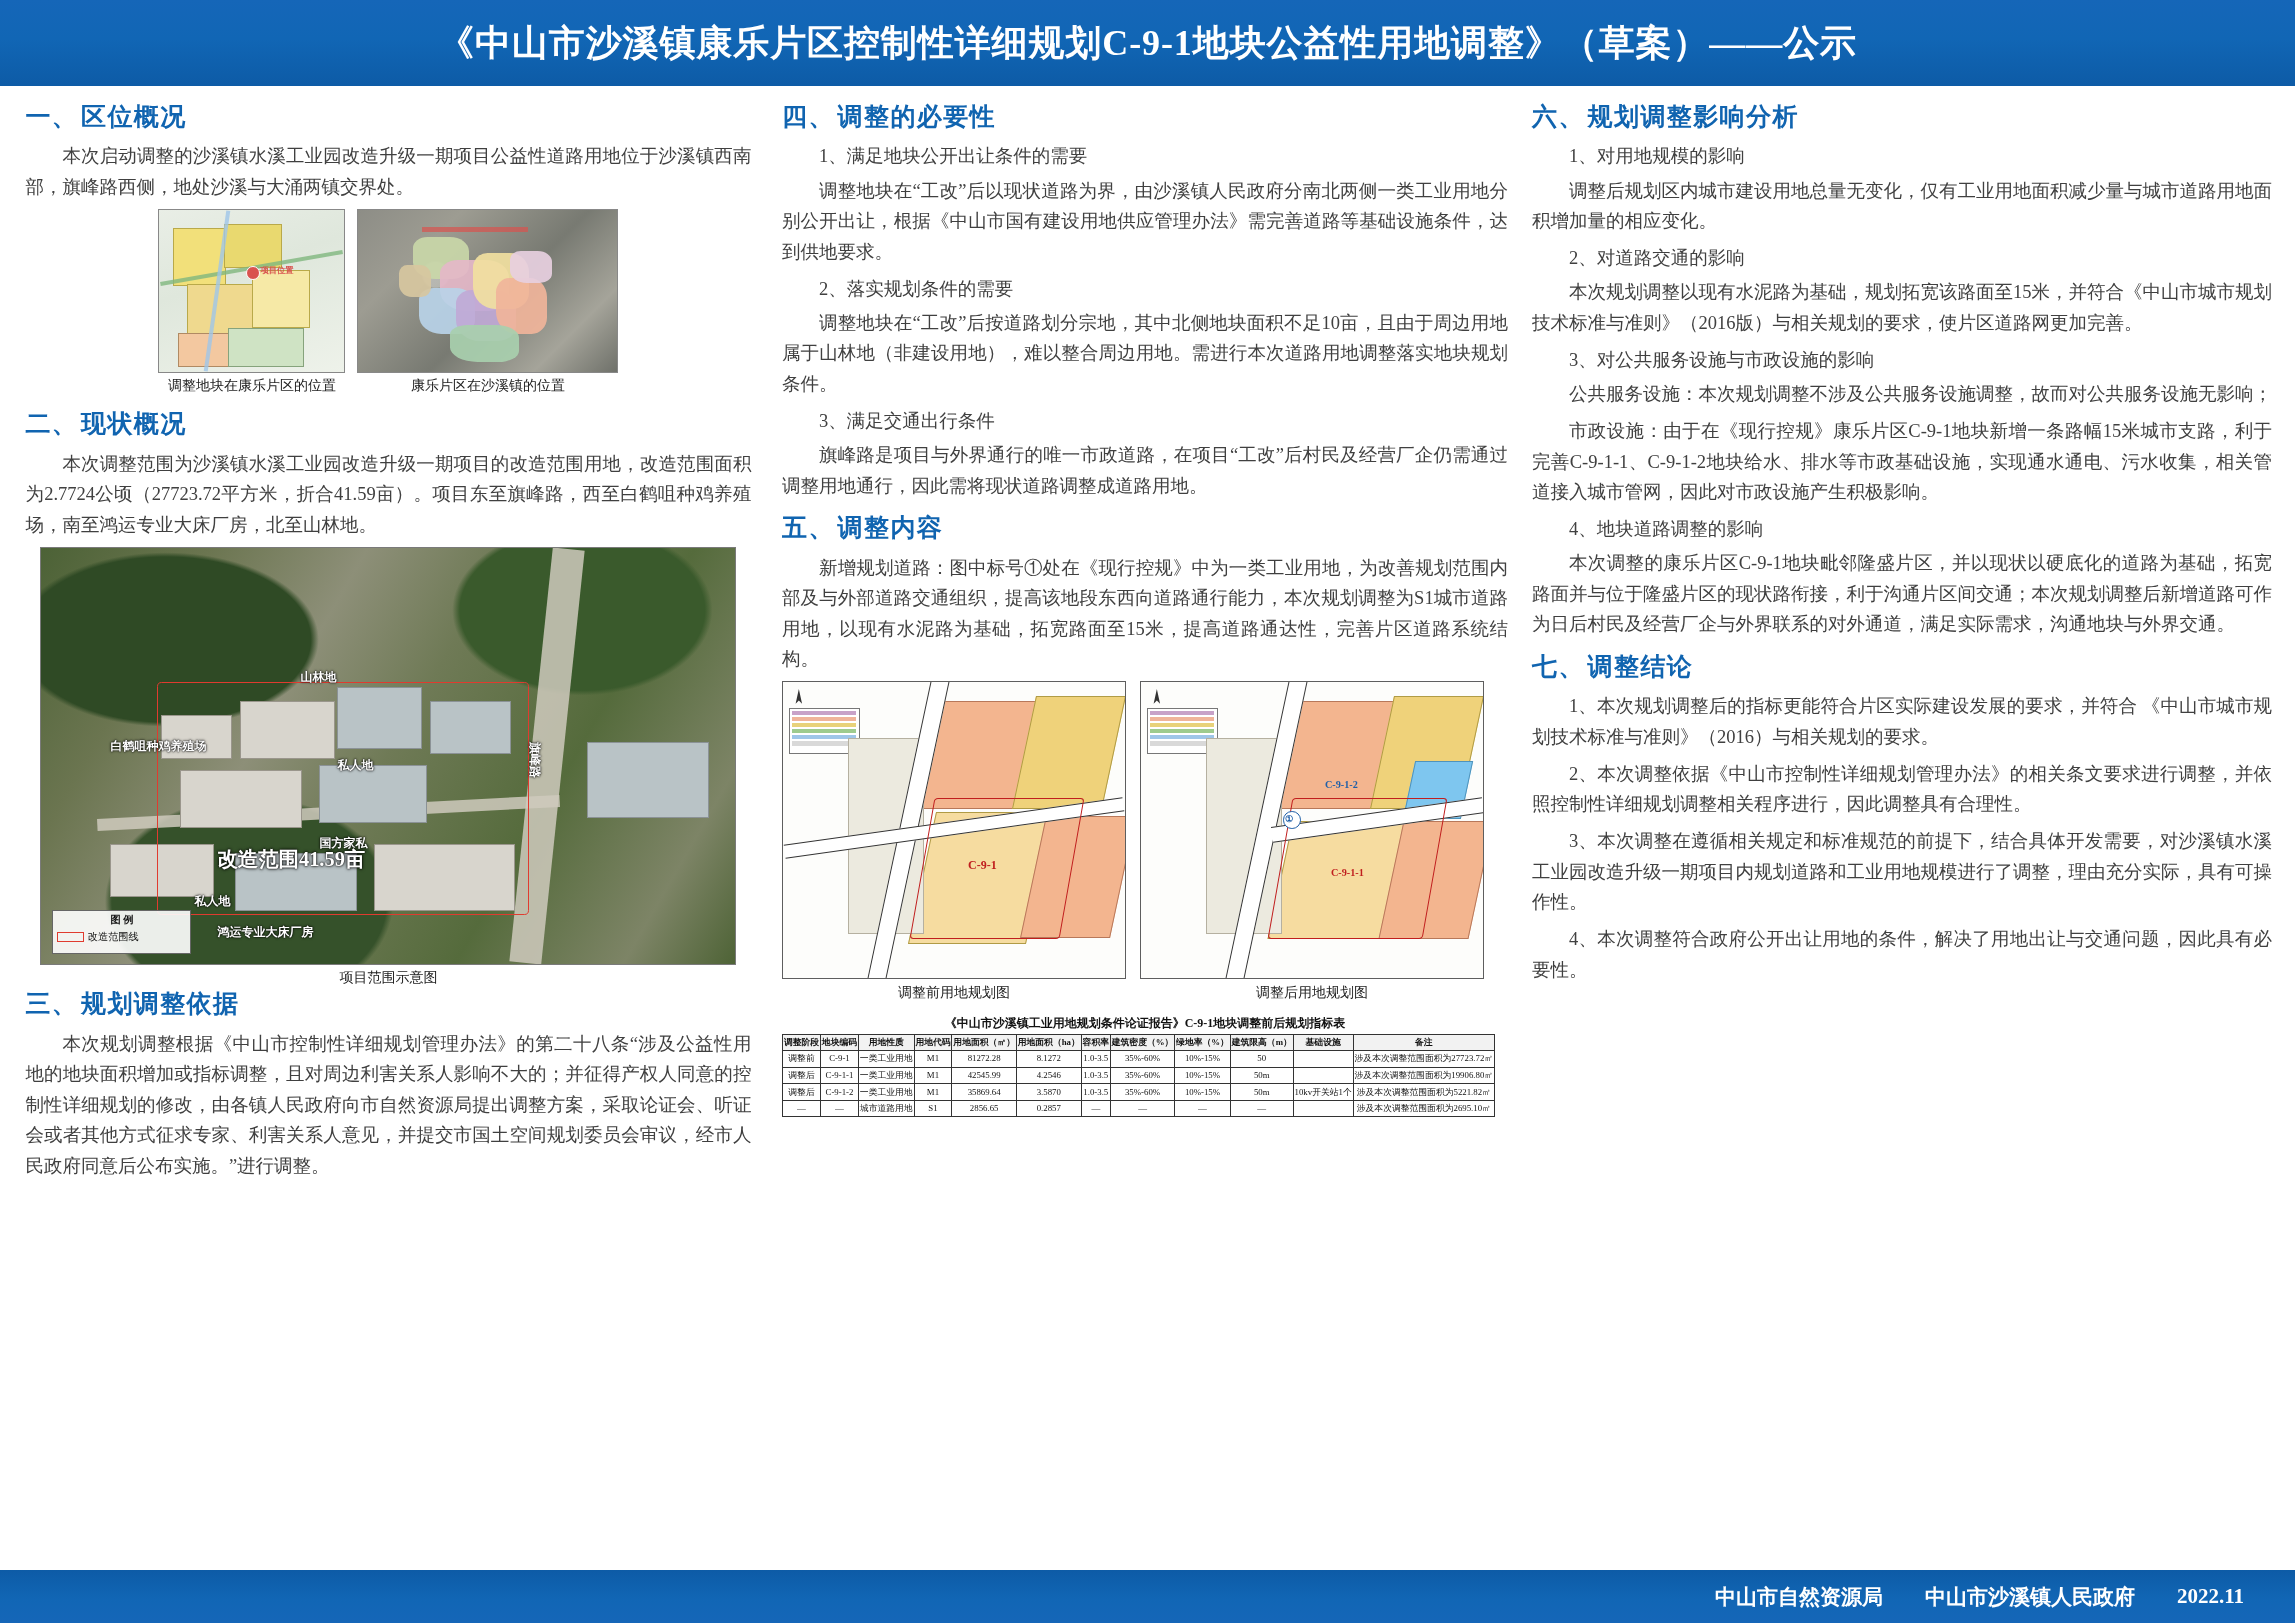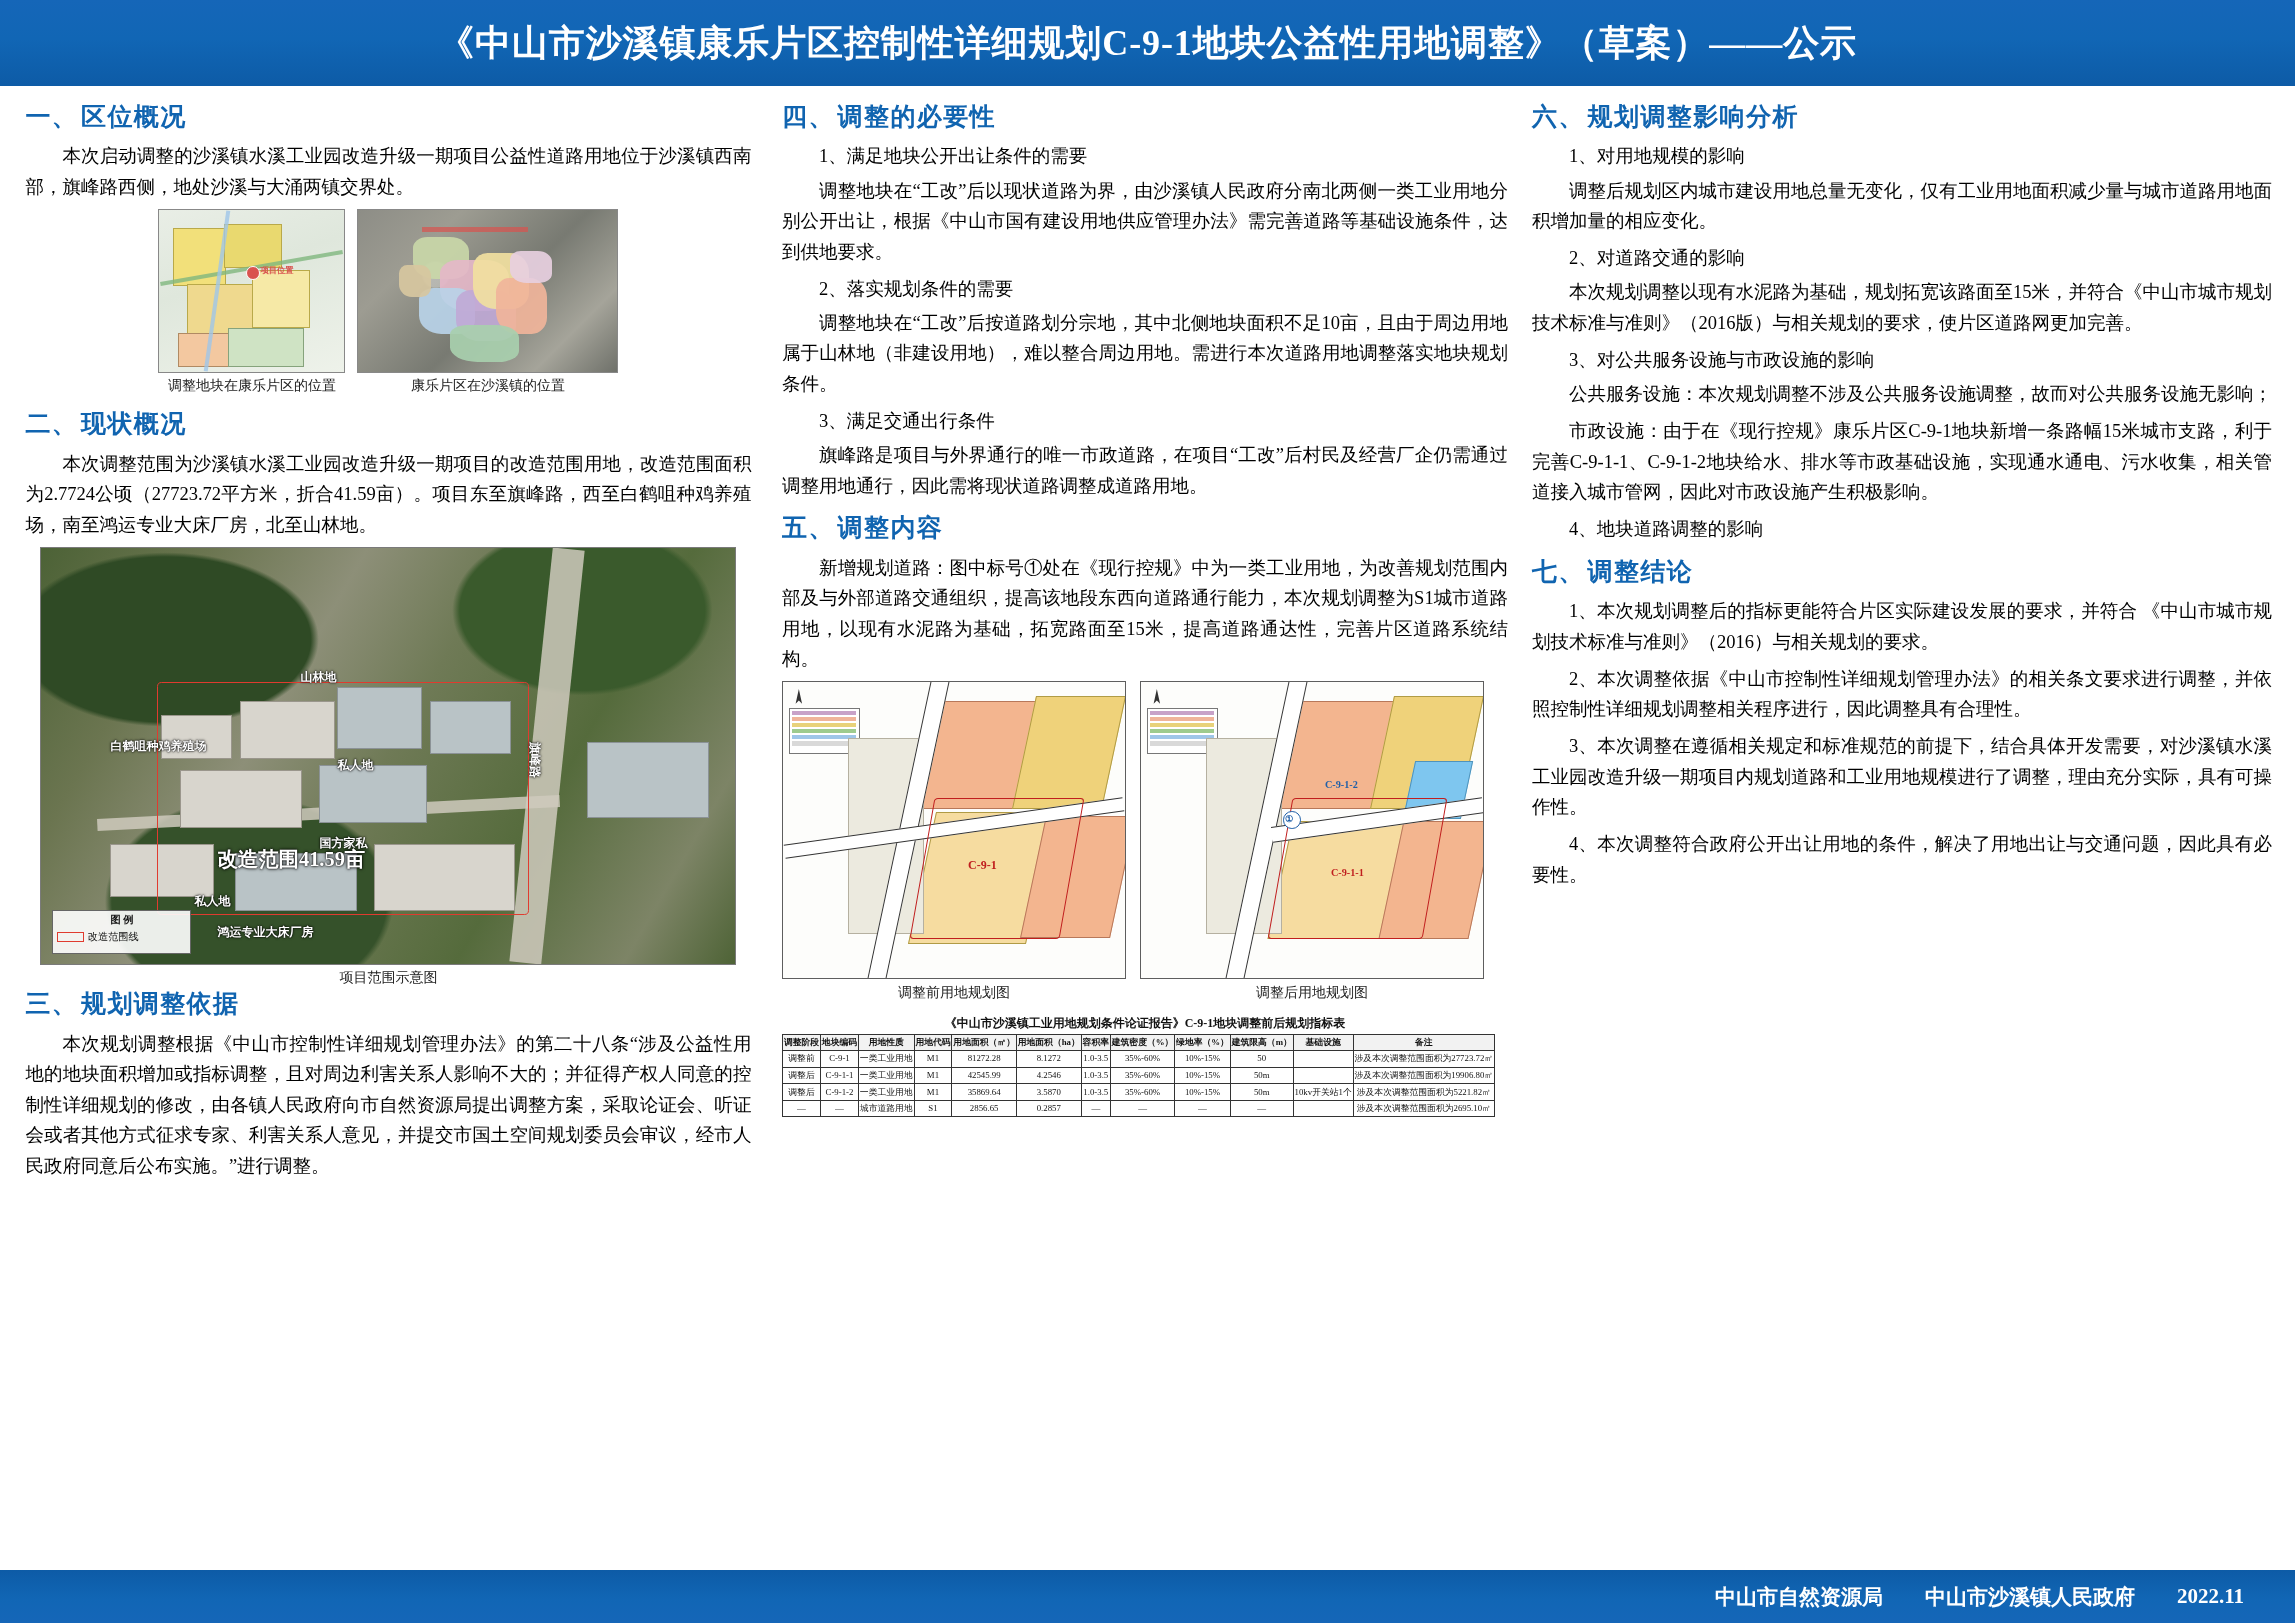--- a/index.html
+++ b/index.html
@@ -36,21 +36,21 @@
   h2.sec{
     color:#1064b0;font-size:25px;font-weight:bold;margin:0 0 8.3px 0;
     font-family:"Liberation Serif","DejaVu Serif",serif;
     letter-spacing:1.4px;
   }
   h2.sec .num{margin-right:2.8px;}
   p.para{
     font-size:18.5px;line-height:1.65;margin:0 0 6.5px 0;text-indent:37px;
     font-family:"Liberation Serif","DejaVu Serif",serif;
     text-align:justify;
-    color:#000000;
+    color:#404040;
   }
   p.para.tight{margin-bottom:3.7px;}
   .caption{
     font-size:14px;text-align:center;margin-top:4.6px;color:#222;
     font-family:"Liberation Serif","DejaVu Serif",serif;
   }
 
   
   .fig-row{display:flex;gap:12px;justify-content:center;margin-top:3.7px;}
   .fig{position:relative;}
@@ -419,20 +419,21 @@
     <p class="para">调整后规划区内城市建设用地总量无变化，仅有工业用地面积减少量与城市道路用地面积增加量的相应变化。</p>
 
     <p class="para tight">2、对道路交通的影响</p>
     <p class="para">本次规划调整以现有水泥路为基础，规划拓宽该路面至15米，并符合《中山市城市规划技术标准与准则》（2016版）与相关规划的要求，使片区道路网更加完善。</p>
 
     <p class="para tight">3、对公共服务设施与市政设施的影响</p>
     <p class="para">公共服务设施：本次规划调整不涉及公共服务设施调整，故而对公共服务设施无影响；</p>
     <p class="para">市政设施：由于在《现行控规》康乐片区C-9-1地块新增一条路幅15米城市支路，利于完善C-9-1-1、C-9-1-2地块给水、排水等市政基础设施，实现通水通电、污水收集，相关管道接入城市管网，因此对市政设施产生积极影响。</p>
 
     <p class="para tight">4、地块道路调整的影响</p>
+    <p class="para">本次调整的康乐片区C-9-1地块毗邻隆盛片区，并以现状以硬底化的道路为基础，拓宽路面并与位于隆盛片区的现状路衔接，利于沟通片区间交通；本次规划调整后新增道路可作为日后村民及经营厂企与外界联系的对外通道，满足实际需求，沟通地块与外界交通。</p>
 
     <h2 class="sec" style="margin-top:10.2px;">
       <span class="num">七、</span><span>调整结论</span>
     </h2>
     <p class="para">1、本次规划调整后的指标更能符合片区实际建设发展的要求，并符合 《中山市城市规划技术标准与准则》（2016）与相关规划的要求。</p>
     <p class="para">2、本次调整依据《中山市控制性详细规划管理办法》的相关条文要求进行调整，并依照控制性详细规划调整相关程序进行，因此调整具有合理性。</p>
     <p class="para">3、本次调整在遵循相关规定和标准规范的前提下，结合具体开发需要，对沙溪镇水溪工业园改造升级一期项目内规划道路和工业用地规模进行了调整，理由充分实际，具有可操作性。</p>
     <p class="para">4、本次调整符合政府公开出让用地的条件，解决了用地出让与交通问题，因此具有必要性。</p>
   </div>
 

